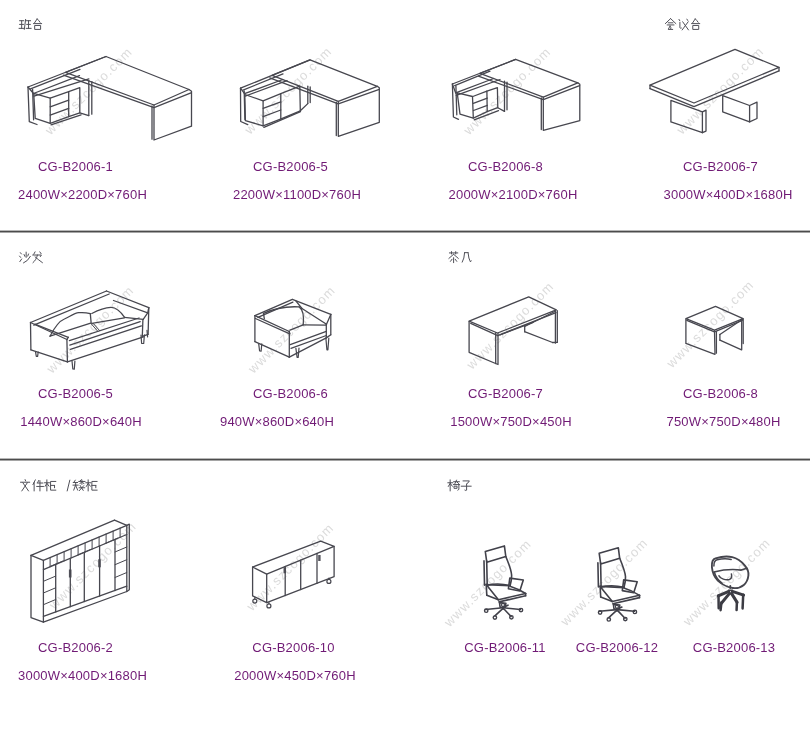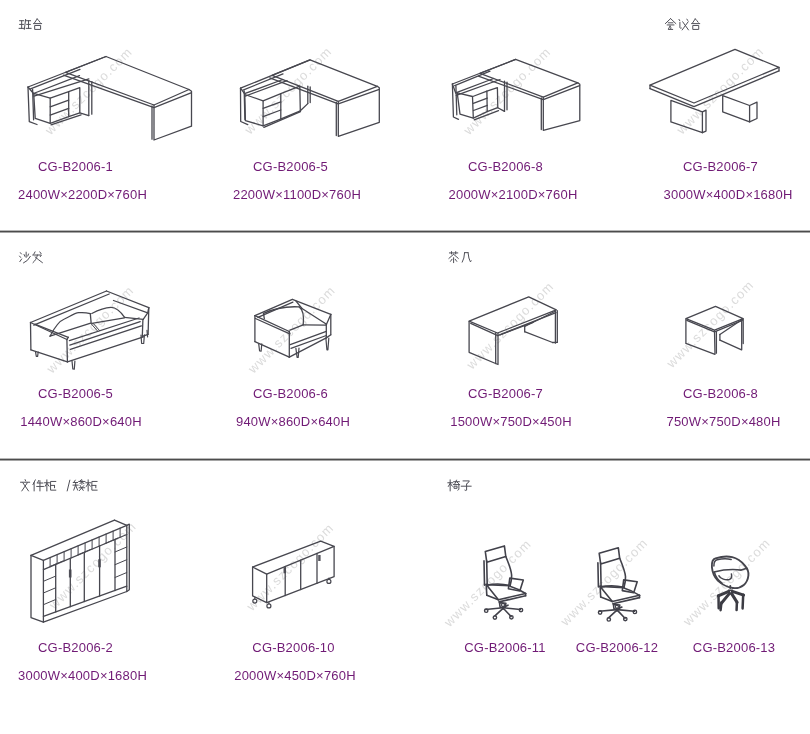--- a/index.html
+++ b/index.html
@@ -434,16 +434,16 @@
 <div class="tx" style="left:75.5px;top:641px">CG-B2006-2</div>
 <div class="tx" style="left:293.5px;top:641px">CG-B2006-10</div>
 <div class="tx" style="left:505px;top:641px">CG-B2006-11</div>
 <div class="tx" style="left:617px;top:641px">CG-B2006-12</div>
 <div class="tx" style="left:734px;top:641px">CG-B2006-13</div>
 <div class="tx dim" style="left:82.5px;top:187.5px">2400W×2200D×760H</div>
 <div class="tx dim" style="left:297px;top:187.5px">2200W×1100D×760H</div>
 <div class="tx dim" style="left:513px;top:187.5px">2000W×2100D×760H</div>
 <div class="tx dim" style="left:728px;top:187.5px">3000W×400D×1680H</div>
 <div class="tx dim" style="left:81px;top:415px">1440W×860D×640H</div>
-<div class="tx dim" style="left:293px;top:415px">940W×860D×640H</div>
+<div class="tx dim" style="left:277px;top:415px">940W×860D×640H</div>
 <div class="tx dim" style="left:511px;top:415px">1500W×750D×450H</div>
 <div class="tx dim" style="left:723.5px;top:415px">750W×750D×480H</div>
 <div class="tx dim" style="left:82.5px;top:669px">3000W×400D×1680H</div>
 <div class="tx dim" style="left:295px;top:669px">2000W×450D×760H</div>
 </body></html>

